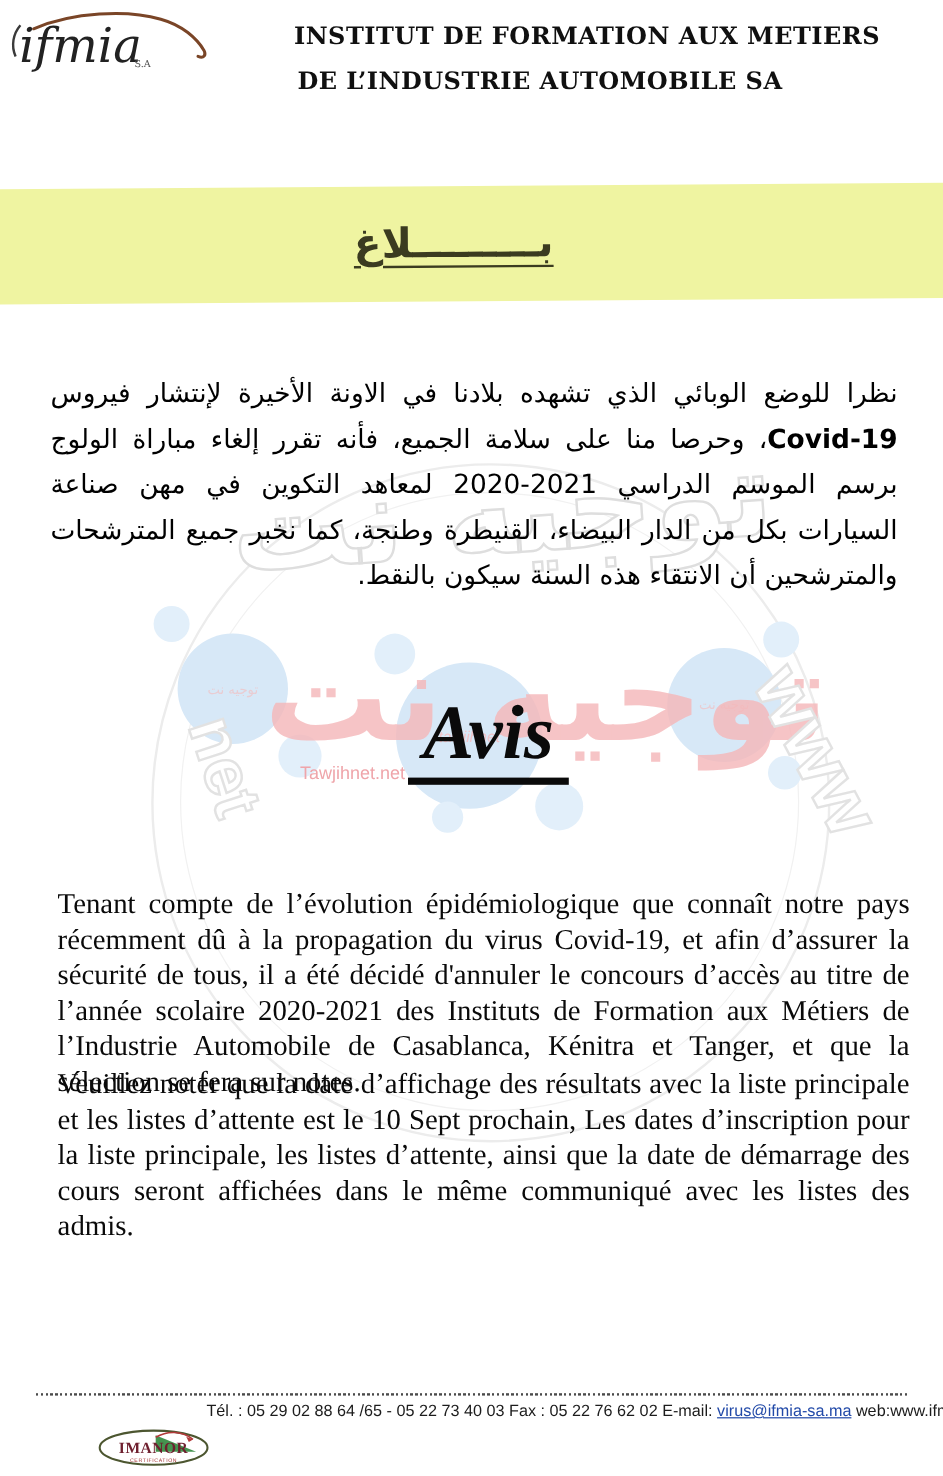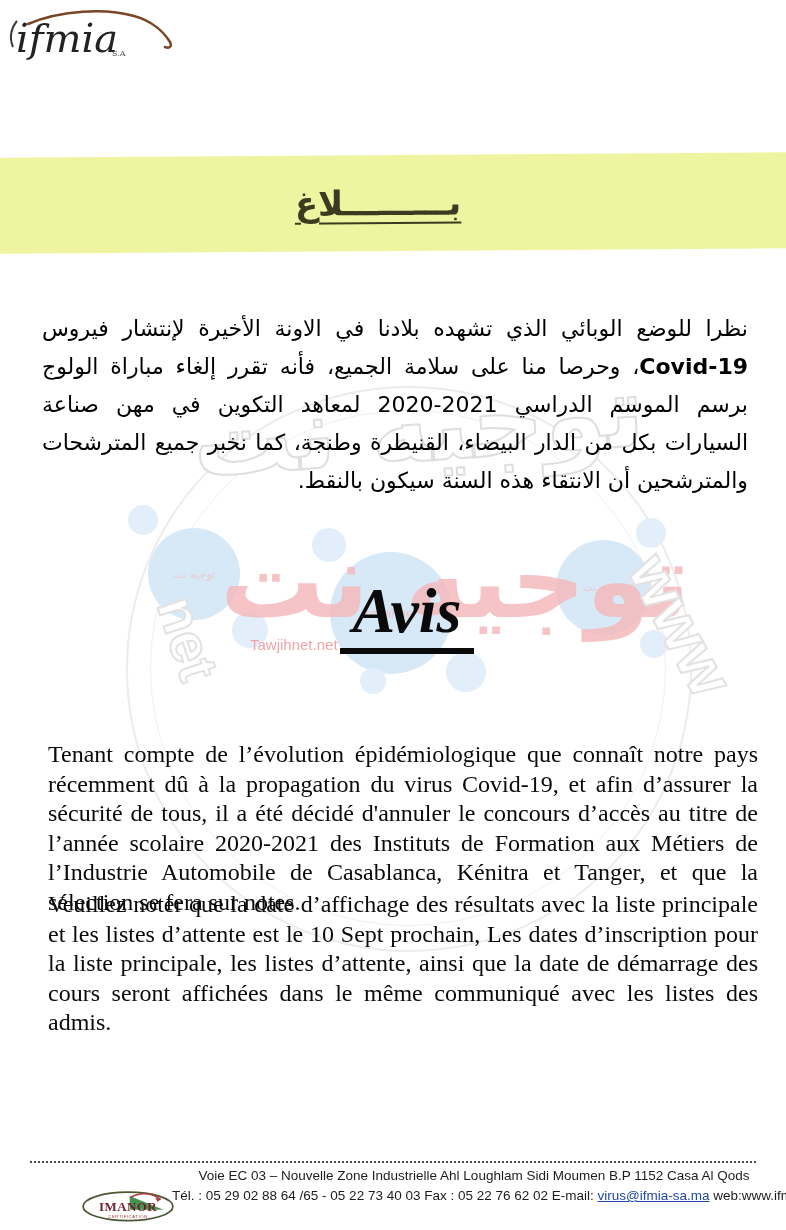--- a/index.html
+++ b/index.html
@@ -109,20 +109,24 @@
     <div class="wm-side wm-net">net</div>
   </div>
 
   <svg class="logo" viewBox="0 0 170 58">
     <path d="M11,13 C5,20 3,30 7,39" stroke="#3a3a3a" fill="none" stroke-width="2"></path>
     <text x="10" y="44" font-size="40" font-style="italic" font-family="DejaVu Serif, serif" fill="#222">ifmia</text>
     <text x="106" y="48" font-size="8" font-family="DejaVu Serif, serif" fill="#555">S.A</text>
     <path d="M22,16 C55,2 100,0 128,8 C146,13 158,24 164,34 c2,4 0,7 -5,5" stroke="#7a4527" fill="none" stroke-width="2.5" stroke-linecap="round"></path>
   </svg>
 
+  <div class="title">
+    <div class="tline">INSTITUT DE FORMATION AUX METIERS</div>
+    <div class="tline">DE L’INDUSTRIE AUTOMOBILE SA</div>
+  </div>
 
   <div class="banner">
     <span class="banner-text">بـــــــــلاغ</span>
   </div>
 
   <p class="ar-p ar-p1"><span>نظرا للوضع الوبائي الذي تشهده بلادنا في الاونة الأخيرة لإنتشار فيروس </span><span class="b">Covid-19</span><span>، وحرصا منا على سلامة الجميع، فأنه تقرر إلغاء مباراة الولوج برسم الموسم الدراسي 2021-2020 لمعاهد التكوين في مهن صناعة السيارات بكل من الدار البيضاء، القنيطرة وطنجة، كما نخبر جميع المترشحات والمترشحين أن الانتقاء هذه السنة سيكون بالنقط.</span></p>
 
 
   <div class="avis-wrap">
     <span class="avis-text">Avis</span>
@@ -139,17 +143,16 @@
       <ellipse cx="56" cy="19" rx="52" ry="16.5" fill="none" stroke="#4c5630" stroke-width="2"></ellipse>
       <path d="M58,9 C70,2 84,3 94,11" stroke="#b23a3a" stroke-width="1.6" fill="none"></path>
       <polygon points="94,11 87.5,8.5 90,13.5" fill="#b23a3a"></polygon>
       <text x="56" y="24.5" text-anchor="middle" font-size="15" font-weight="bold" font-family="Liberation Serif, serif" fill="#6e1f2e" letter-spacing="0.5">IMANOR</text>
       <text x="56" y="32.5" text-anchor="middle" font-size="5" font-family="Liberation Sans, sans-serif" fill="#a33333" letter-spacing="0.6">CERTIFICATION</text>
     </svg>
     <div class="iso-text">NM ISO 9001 V 2015</div>
   </div>
 
   <div class="footer-lines">
-    <div class="fline">Voie EC 03 – Nouvelle Zone Industrielle Ahl Loughlam  Sidi Moumen B.P 1152 Casa Al Qods</div>
     <div class="fline"><span>Tél. : 05 29 02 88 64 /65 - 05 22 73 40 03 Fax : 05 22 76 62 02 E-mail: </span><a class="email-link">virus@ifmia-sa.ma</a><span> web:www.ifmia</span></div>
   </div>
 
 </div>
 
 </body></html>

